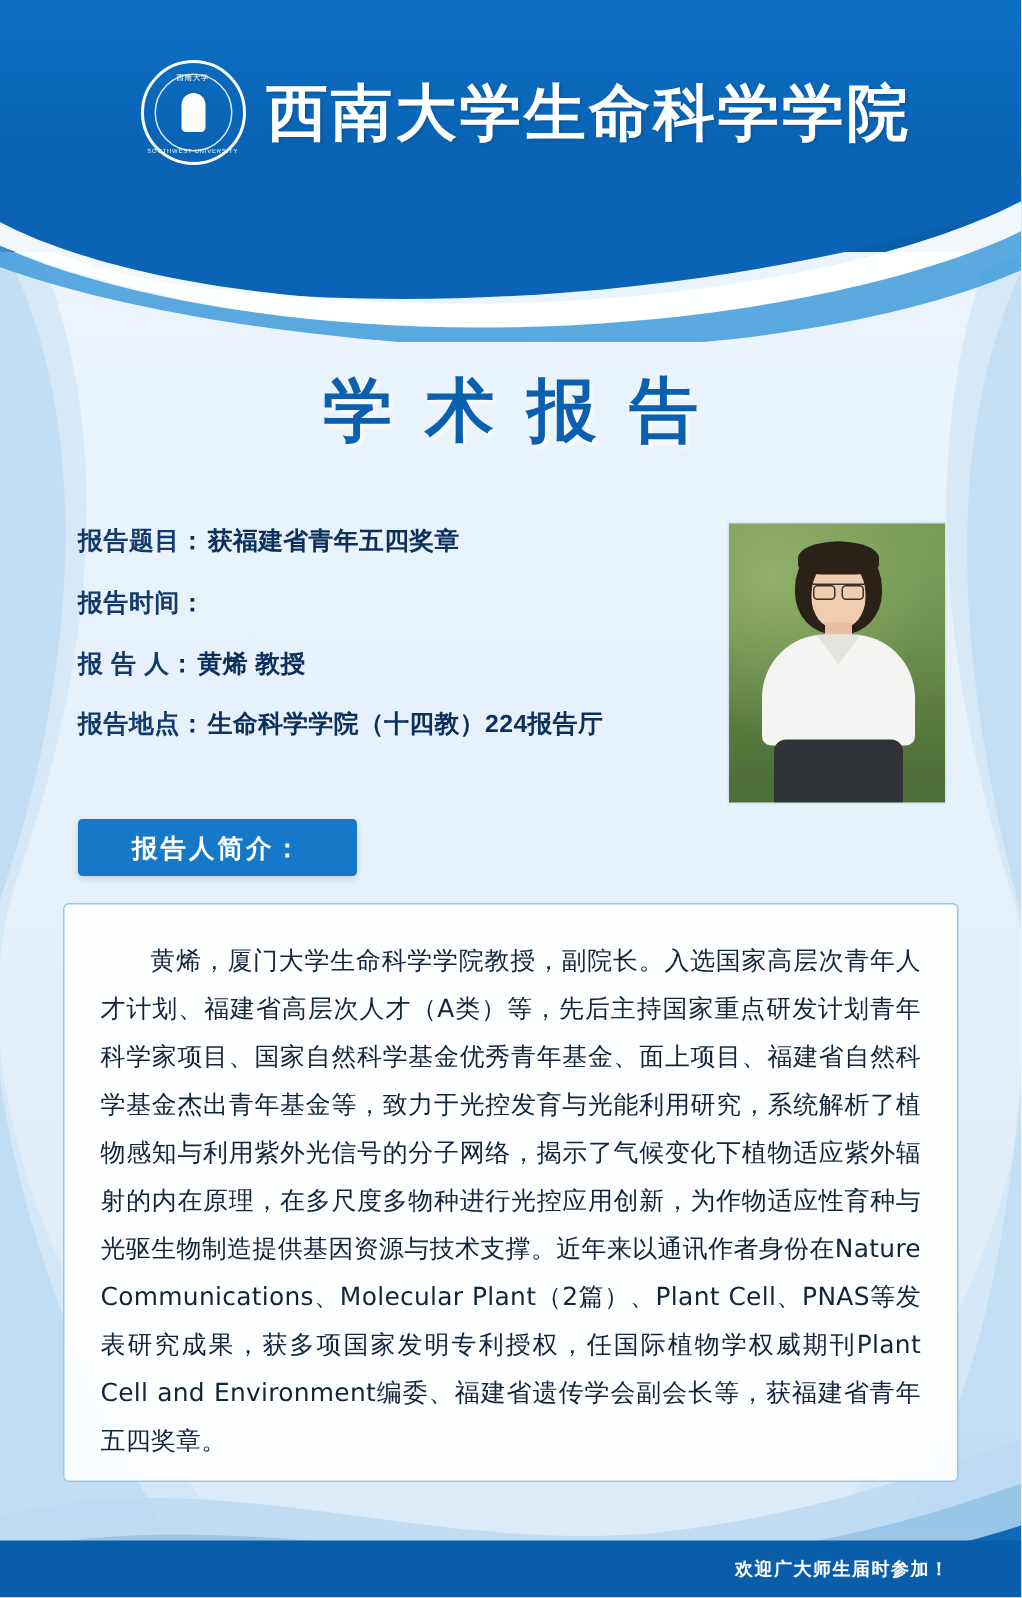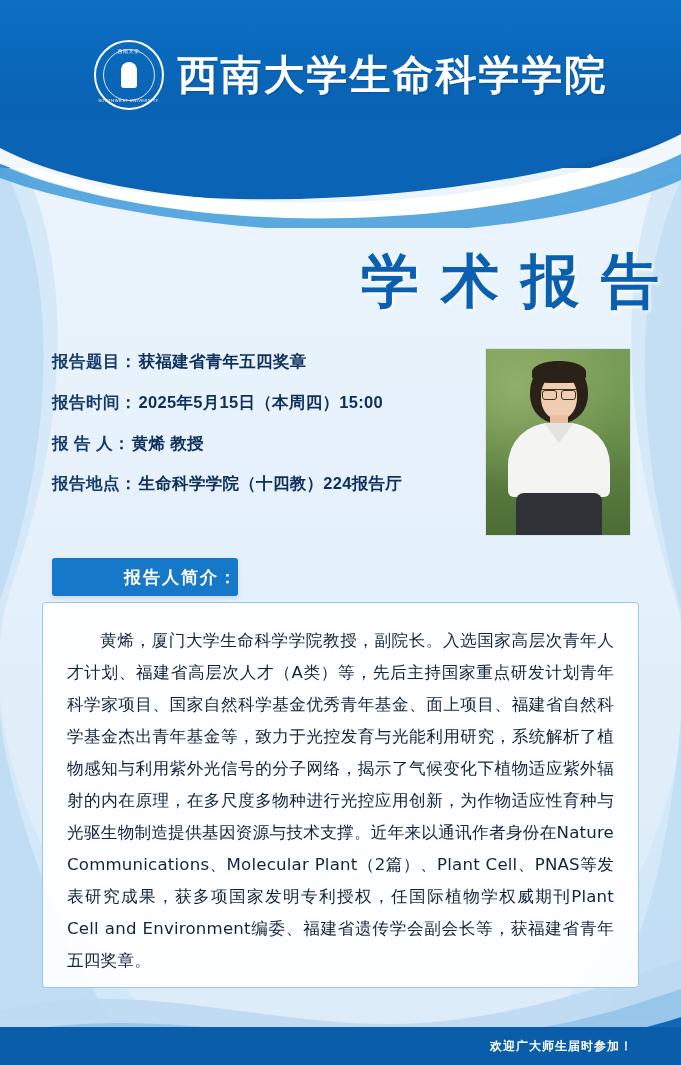--- a/index.html
+++ b/index.html
@@ -106,24 +106,24 @@
   .side-wave-left { left: 0; top: 120px; }
   .side-wave-right { right: 0; top: 120px; }
   .bottom-wave { left: 0; bottom: 0; }
 
   
   .main-title {
     position: absolute;
     top: 243px;
     left: 0;
     width: 681px;
-    text-align: right;
+    text-align: center;
     z-index: 5;
     color: #0a5fae;
-    font-size: 58px;
+    font-size: 46px;
     font-weight: bold;
     letter-spacing: 22px;
     text-indent: 22px;
     font-family: "DejaVu Serif", "Liberation Serif", serif;
     text-shadow: 2px 2px 3px rgba(255,255,255,.9);
   }
 
   
   .info-block {
     position: absolute;
@@ -235,29 +235,29 @@
     left: 30px; bottom: 0;
     width: 86px; height: 42px;
     background: #2f3338;
     border-radius: 8px 8px 0 0;
   }
 
   
   .bio-tab {
     position: absolute;
     left: 52px;
-    top: 558px;
+    top: 546px;
     width: 186px;
     height: 38px;
     background: #1678c8;
     border-radius: 3px;
     z-index: 5;
     display: flex;
     align-items: center;
-    justify-content: flex-end;
+    justify-content: center;
     box-shadow: 0 2px 4px rgba(0,0,0,.12);
   }
   .bio-tab-text {
     color: #ffffff;
     font-size: 17px;
     font-weight: bold;
     letter-spacing: 2px;
   }
 
   
@@ -348,21 +348,20 @@
 
   <div class="info-block">
     <div class="info-row">
       <span class="info-label">报告题目</span>
       <span class="info-colon">：</span>
       <span class="info-value">获福建省青年五四奖章</span>
     </div>
     <div class="info-row">
       <span class="info-label">报告时间</span>
       <span class="info-colon">：</span>
-      <span class="info-value">2025年5月15日（本周四）15:00</span>
     </div>
     <div class="info-row">
       <span class="info-label">报 告 人</span>
       <span class="info-colon">：</span>
       <span class="info-value">黄烯 教授</span>
     </div>
     <div class="info-row">
       <span class="info-label">报告地点</span>
       <span class="info-colon">：</span>
       <span class="info-value">生命科学学院（十四教）224报告厅</span>

